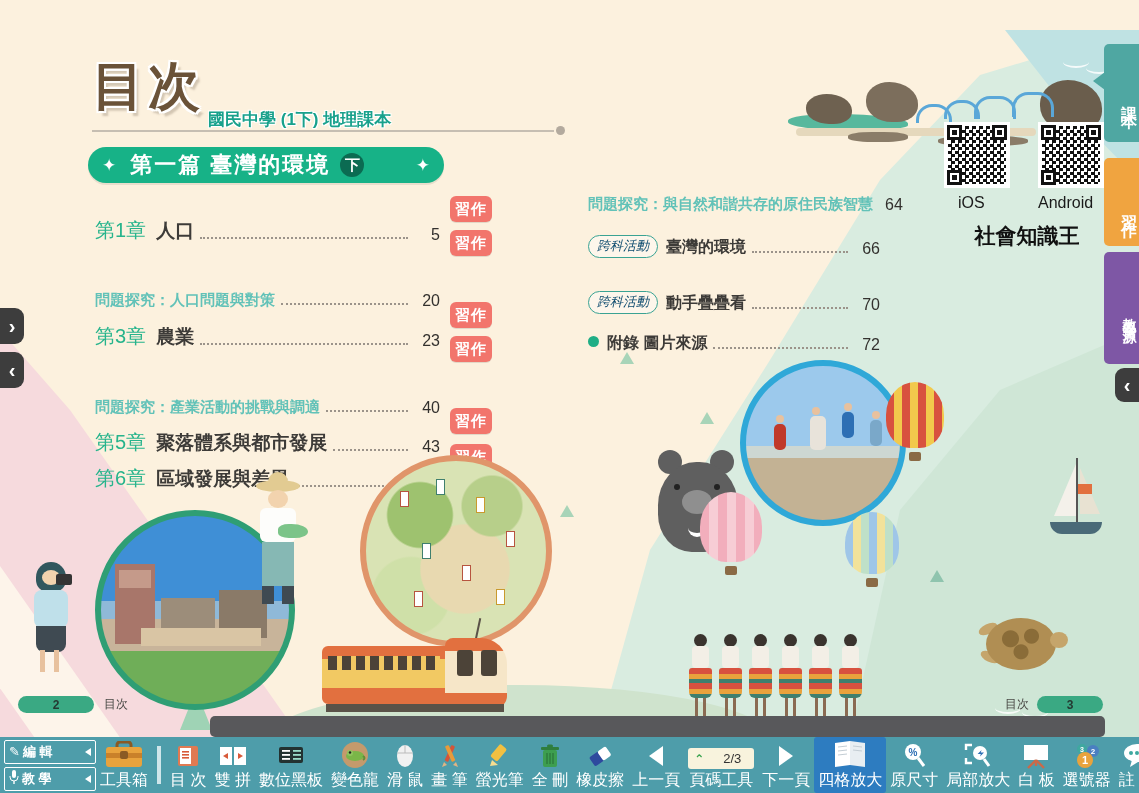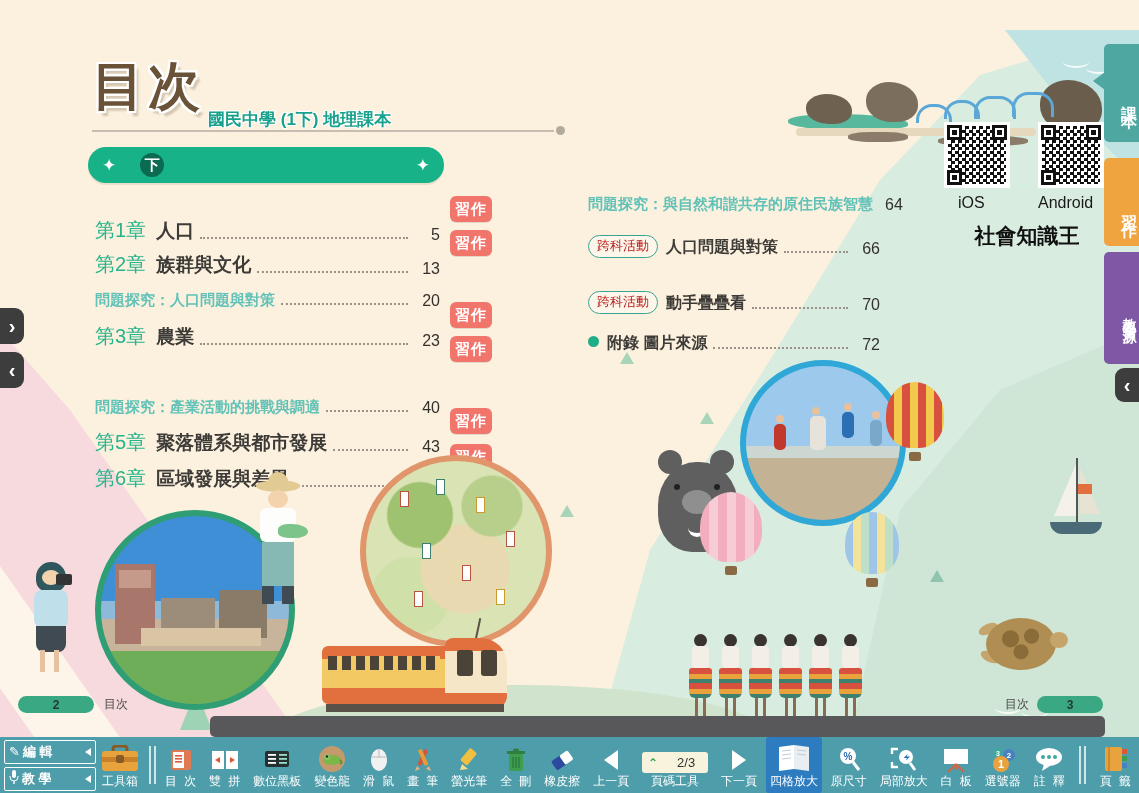--- a/index.html
+++ b/index.html
@@ -65,22 +65,22 @@
   .row .leader{flex:1;border-bottom:2px dotted #9b938a;margin:0 6px 5px 6px;}
   .row .pg{font-size:16px;color:#33312e;width:26px;text-align:right;}
   .row-l{left:95px;width:345px;height:28px;}
   .row-r{left:588px;width:292px;height:26px;}
   .ch-label{font-size:20px;font-weight:normal;color:#27b48c;margin-right:10px;white-space:nowrap;}
   .ch-title{font-size:19px;font-weight:bold;color:#3d3b38;white-space:nowrap;}
   .topic-txt{font-size:15px;color:#62c2b8;font-weight:bold;white-space:nowrap;}
   .wb-badge{position:absolute;left:450px;width:42px;height:26px;background:#f2756c;color:#fff;
       border-radius:6px;font-size:15px;font-weight:bold;display:flex;align-items:center;
       justify-content:center;letter-spacing:1px;box-shadow:0 1px 0 rgba(0,0,0,.1);}
-  .act-tag{border:1.5px solid #3aa393;color:#b91c1c;border-radius:12px;font-size:13px;
-      padding:1px 8px 2px;margin-right:8px;white-space:nowrap;background:rgba(255,255,255,.4);}
+  .act-tag{border:1.5px solid #3aa393;color:#0c4a6e;border-radius:12px;font-size:13px;
+      font-style:italic;padding:1px 8px 2px;margin-right:8px;white-space:nowrap;background:rgba(255,255,255,.4);}
   .act-title{font-size:16px;font-weight:bold;color:#3d3b38;white-space:nowrap;}
   .append-dot{width:11px;height:11px;border-radius:50%;background:#1fae85;margin:0 8px 7px 0;}
 
   
   .qr{position:absolute;width:66px;height:66px;background:#fff;padding:4px;box-sizing:border-box;}
   .qr .mod{width:100%;height:100%;position:relative;
       background:repeating-conic-gradient(#111 0 25%,#fff 0 50%) 0 0/7px 7px;}
   .qr .fp{position:absolute;width:15px;height:15px;border:3px solid #111;background:#fff;box-sizing:border-box;}
   .qr .fp:after{content:"";position:absolute;left:2px;top:2px;right:2px;bottom:2px;background:#111;}
   .fp.tl{left:-1px;top:-1px}.fp.tr{right:-1px;top:-1px}.fp.bl{left:-1px;bottom:-1px}
@@ -209,21 +209,21 @@
   .toolbar{position:absolute;left:0;top:737px;width:1139px;height:56px;background:#4e9daa;
       display:flex;align-items:stretch;padding:0 4px;box-sizing:border-box;z-index:70;}
   .modes{display:flex;flex-direction:column;justify-content:center;gap:3px;width:92px;flex:none;}
   .mode-btn{height:22px;border:1px solid #fff;border-radius:2px;display:flex;align-items:center;
       color:#fff;font-size:13px;font-weight:bold;padding:0 4px;gap:3px;}
   .mode-btn .tri{width:0;height:0;border-top:4px solid transparent;border-bottom:4px solid transparent;
       border-right:6px solid #fff;margin-left:auto;}
   .titem{display:flex;flex-direction:column;align-items:center;justify-content:flex-end;
       padding:4px 4px 5px;gap:3px;flex:none;}
   .titem .ic{height:28px;display:flex;align-items:flex-end;}
-  .titem .lbl{font-size:12px;color:#fff;line-height:1;white-space:nowrap;font-family:Liberation Mono, monospace;}
+  .titem .lbl{font-size:16px;color:#fff;line-height:1;white-space:nowrap;}
   .titem.active{background:#2d7cc0;border-radius:3px;}
   .tdiv{width:1px;border-left:2px solid #cfe6ea;margin:9px 5px;}
   .tdiv.dbl{border-right:2px solid #cfe6ea;width:3px;}
   .titems{flex:1;display:flex;justify-content:space-between;align-items:stretch;}
   .pageno-box{width:66px;height:21px;background:#f8f3dd;border-radius:3px;display:flex;
       align-items:center;font-size:13px;color:#333;border:none;}
   .pageno-box .chev{color:#3aa34f;font-weight:bold;margin:0 6px;font-size:12px;}
   .pageno-val{flex:1;text-align:center;background:transparent;border:none;font-size:13px;width:30px;
       font-family:inherit;color:#333;}
 </style>
@@ -263,38 +263,33 @@
         <div class="wave" style="left:298px;top:10px"></div>
     </div>
 
     <div class="page-title">目次</div>
     <div class="page-subtitle">國民中學 (1下) 地理課本</div>
     <div class="rule"></div>
     <div class="rule-dot"></div>
 
     <div class="banner">
       <span class="spark">✦</span>
+      <span class="btxt">第一篇 臺灣的環境</span>
       <span class="bbadge">下</span>
       <span class="spark right">✦</span>
     </div>
 
     <div class="row row-l" style="top:168px">
       <span class="ch-label">第1章</span>
       <span class="ch-title">人口</span>
       <span class="leader"></span>
       <span class="pg">5</span>
     </div>
     <div class="wb-badge" style="top:166px">習作</div>
 
-    <div class="row row-l" style="top:202px">
-      <span class="ch-label">第2章</span>
-      <span class="ch-title">族群與文化</span>
-      <span class="leader"></span>
-      <span class="pg">13</span>
-    </div>
     <div class="wb-badge" style="top:200px">習作</div>
 
     <div class="row row-l" style="top:238px;height:24px">
       <span class="topic-txt">問題探究：人口問題與對策</span>
       <span class="leader"></span>
       <span class="pg">20</span>
     </div>
 
     <div class="row row-l" style="top:274px">
       <span class="ch-label">第3章</span>
@@ -329,21 +324,21 @@
     <div class="wb-badge" style="top:414px">習作</div>
 
     <div class="row row-r" style="top:140px">
       <span class="topic-txt">問題探究：與自然和諧共存的原住民族智慧</span>
       <span class="leader"></span>
       <span class="pg">64</span>
     </div>
 
     <div class="row row-r" style="top:182px;height:28px">
       <span class="act-tag">跨科活動</span>
-      <span class="act-title">人口問題與對策</span>
+      <span class="act-title">臺灣的環境</span>
       <span class="leader"></span>
       <span class="pg">66</span>
     </div>
 
     <div class="row row-r" style="top:238px;height:28px">
       <span class="act-tag">跨科活動</span>
       <span class="act-title">動手疊疊看</span>
       <span class="leader"></span>
       <span class="pg">70</span>
     </div>

